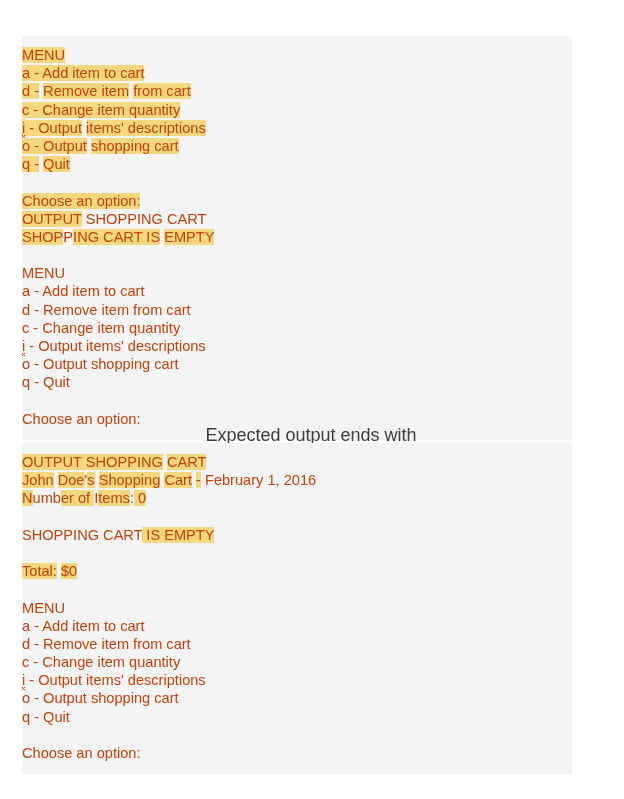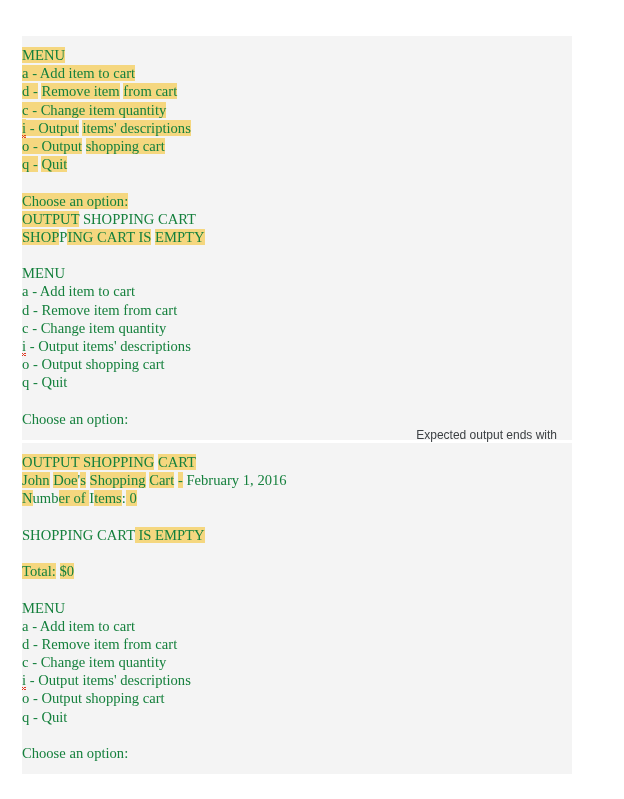--- a/index.html
+++ b/index.html
@@ -23,35 +23,35 @@
   .panel {
     position: absolute;
     left: 22px;
     width: 550px;
     background: #f4f4f4;
   }
   #panel-1 { top: 36px; }
   #panel-2 { top: 443px; }
   .caption {
     position: absolute;
-    left: 7px;
+    left: 36px;
     top: 427px;
     width: 550px;
-    text-align: right;
+    text-align: center;
     font-family: "Liberation Sans", sans-serif;
-    font-size: 12px;
+    font-size: 18px;
     color: #3c4043;
     line-height: 16px;
     white-space: nowrap;
   }
   .term {
-    font-family: Liberation Serif, serif;
+    font-family: Liberation Sans, sans-serif;
     font-size: 14.6px;
     line-height: 18.2px;
-    color: #15803d;
+    color: #c2410c;
     white-space: pre;
     letter-spacing: 0px;
     padding: 10px 0 12px 0;
   }
   .line {
     height: 18.2px;
     white-space: pre;
   }
   .hl {
     background: #f5d77f;

